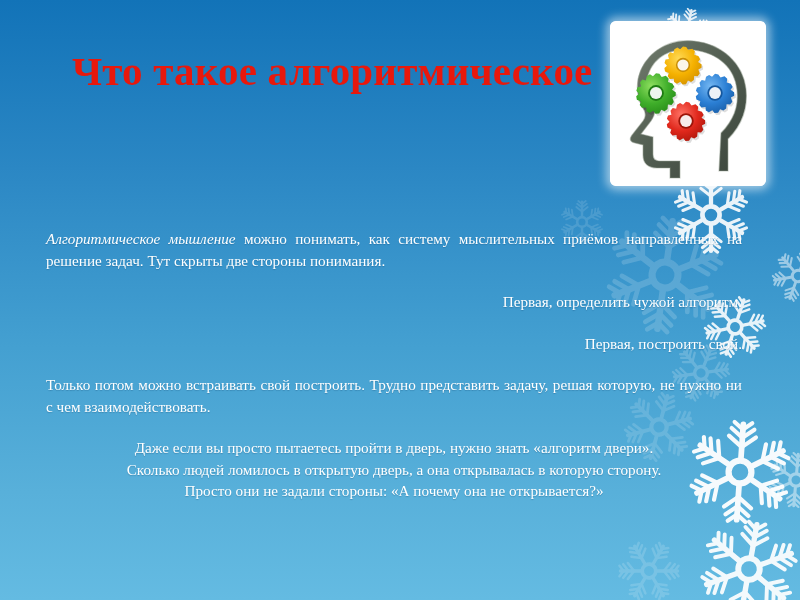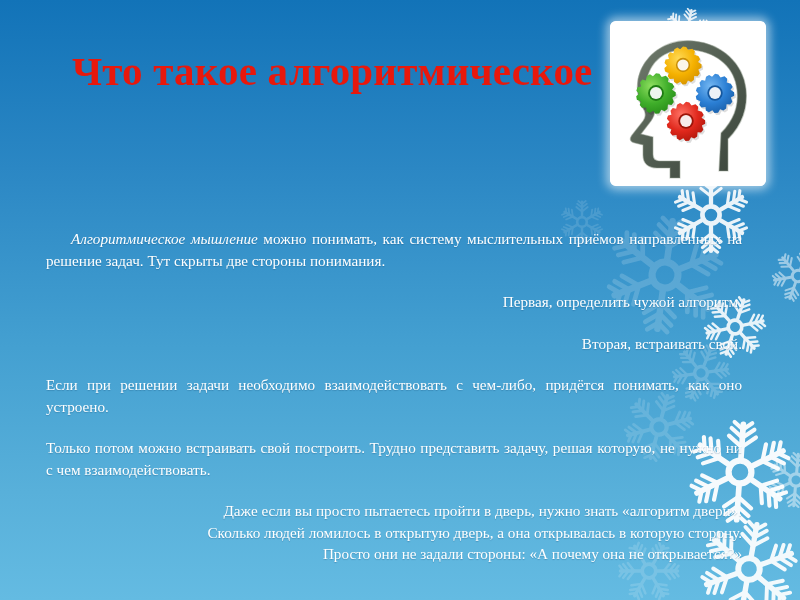--- a/index.html
+++ b/index.html
@@ -68,26 +68,25 @@
     color: #ffffff;
     font-family: "Liberation Serif", "DejaVu Serif", serif;
     font-size: 15.2px;
     line-height: 21.5px;
     text-align: justify;
     text-shadow: 0 1px 1px rgba(10,60,100,0.28);
   }
   #body-text p {
     margin: 0 0 20px 0;
   }
-  #body-text p.last { margin-bottom: 0; text-align: right; }
+  #body-text p.last { margin-bottom: 0; text-align: center; }
   #body-text p.noindent { text-align: right; }
   #body-text .lead-term {
     font-style: italic;
     font-weight: normal;
-    margin-left: 25px;
   }
   #body-text .plain-line { display: block; }
 </style>
 </head>
 <body>
 
 <div id="slide">
 
   <div id="snow-layer">
       <div class="flake" style="left: 664px; top: 8px; opacity: 0.85; transform: rotate(12deg);">
@@ -921,23 +920,22 @@
       </g>
     </svg>
   </div>
 
   <div id="body-text">
 
     <p><span class="lead-term">Алгоритмическое мышление</span><span> можно понимать, как систему мыслительных приёмов направленных на решение задач. Тут скрыты две стороны понимания.</span></p>
 
     <p class="noindent">Первая, определить чужой алгоритм.</p>
 
-    <p class="noindent"> Вторая, встраивать свой.</p>
-
-    <p>Если при решении задачи необходимо взаимодействовать с чем-либо, придётся понимать, как оно устроено.</p>
+    <p class="noindent"> Первая, построить свой.</p>
+
 
     <p>Только потом можно встраивать свой построить. Трудно представить задачу, решая которую, не нужно ни с чем взаимодействовать.</p>
 
     <p class="last">
       <span class="plain-line">Даже если вы просто пытаетесь пройти в дверь, нужно знать «алгоритм двери».</span>
       <span class="plain-line">Сколько людей ломилось в открытую дверь, а она открывалась в которую сторону.</span>
       <span class="plain-line">Просто они не задали стороны: «А почему она не открывается?»</span>
     </p>
 
   </div>

